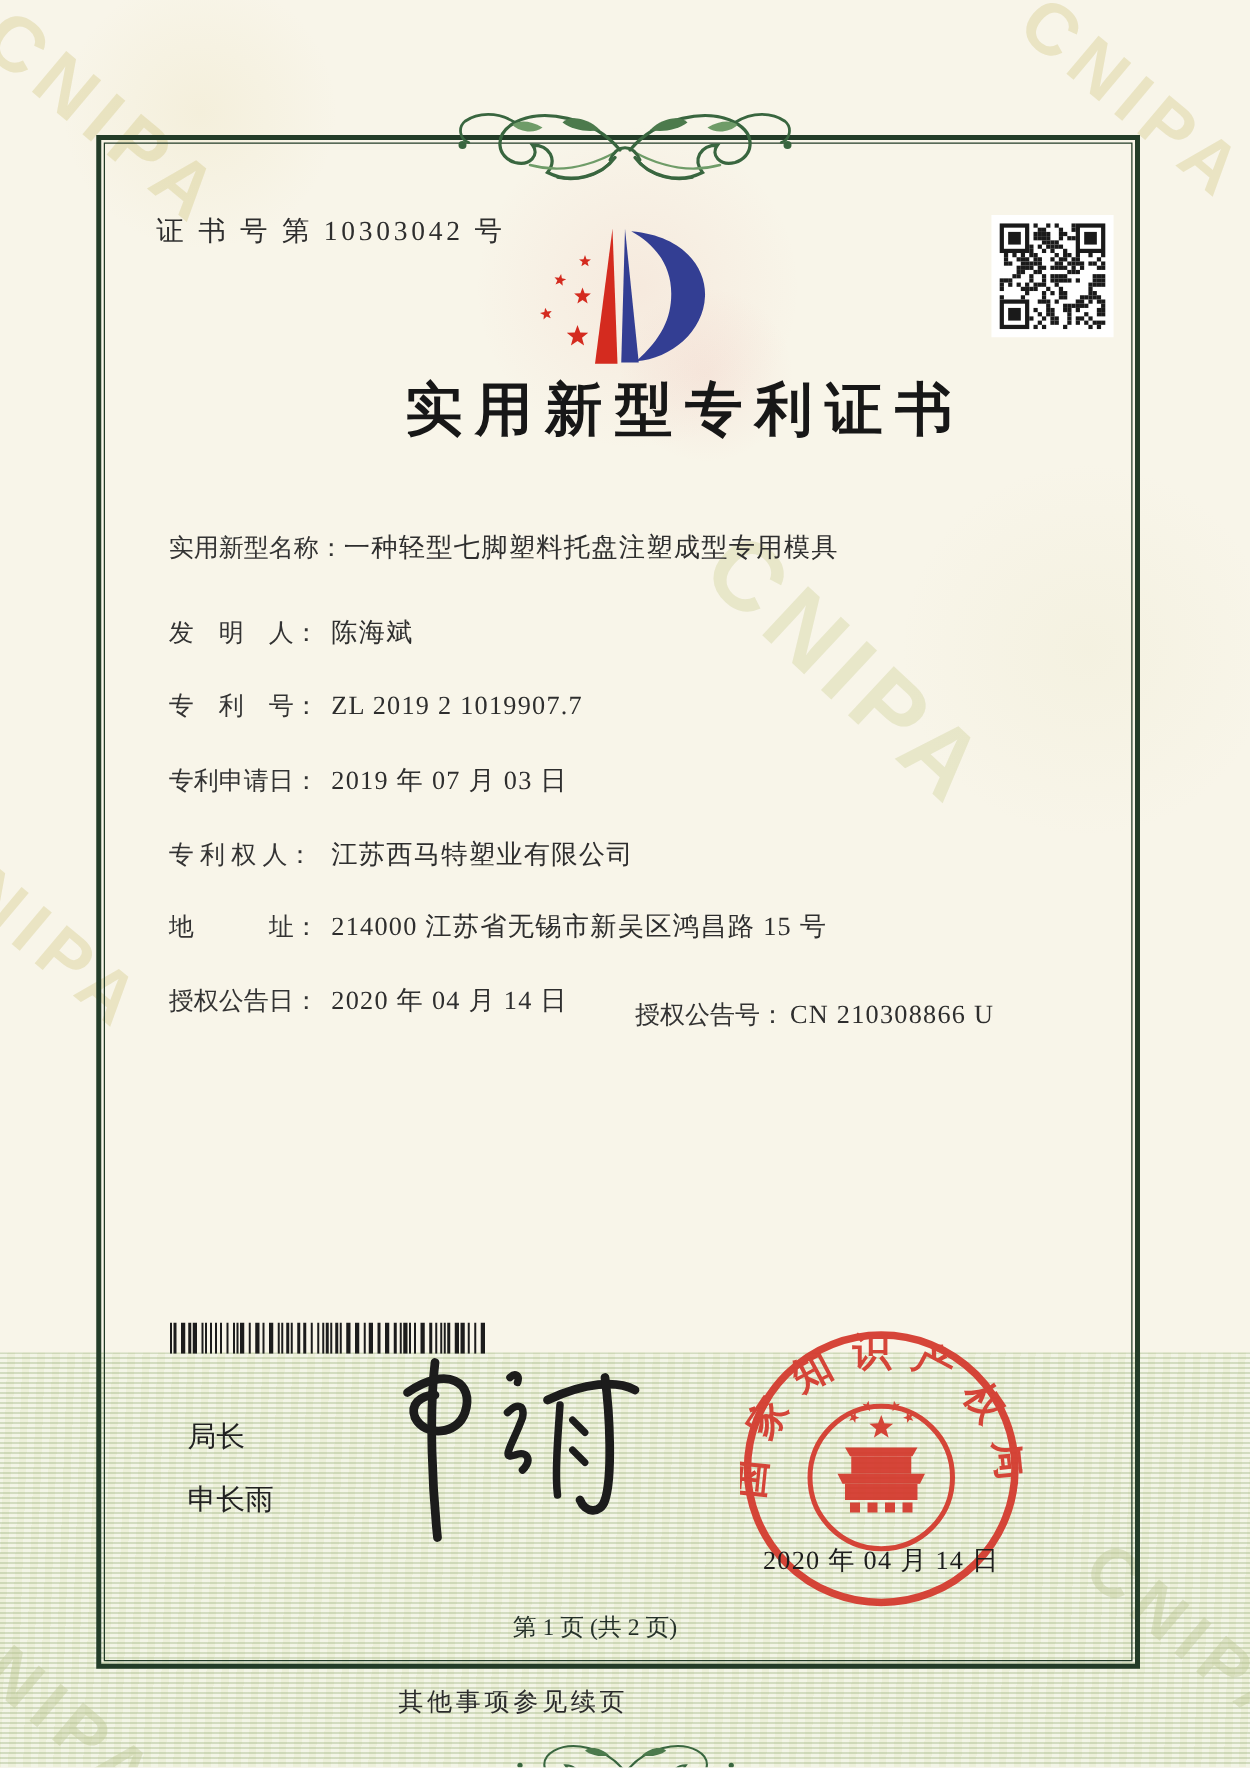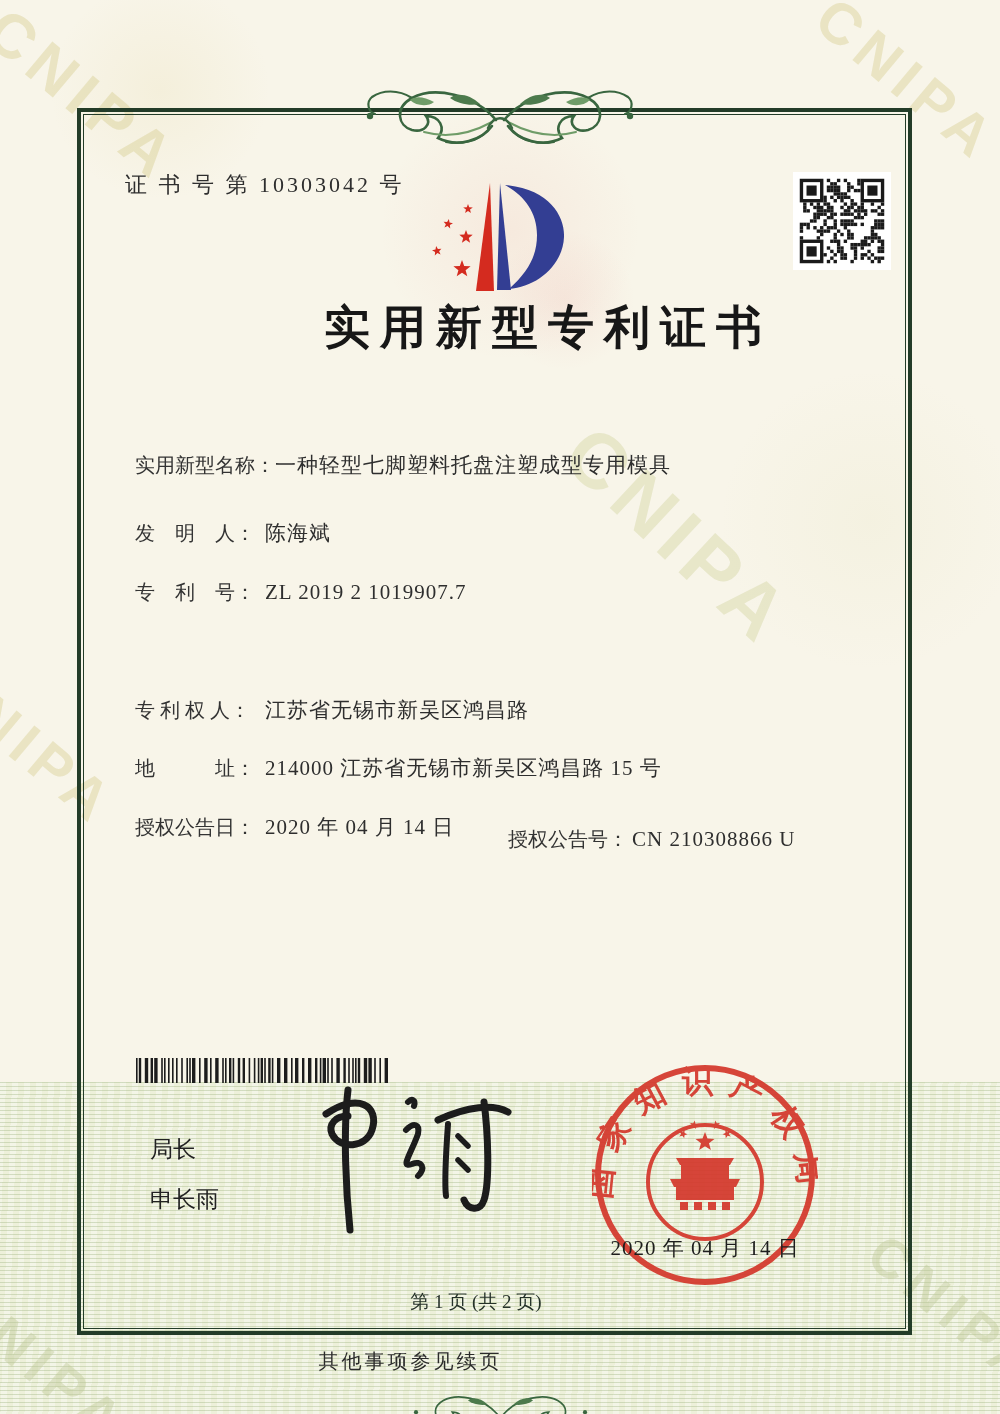--- a/index.html
+++ b/index.html
@@ -33,21 +33,21 @@
   .ornament-top{ position:absolute; left:330px; top:82px; z-index:2; }
   .ornament-bottom{ position:absolute; left:390px; top:1390px; z-index:2; }
   .cert-no{ position:absolute; left:125px; top:170px; z-index:2; font-size:22px; letter-spacing:3px; color:#2e2e2e; }
   .logo{ position:absolute; left:425px; top:165px; z-index:2; }
   .qr{ position:absolute; left:793px; top:172px; z-index:2; }
   .title{
     position:absolute; left:0; top:297px; width:1000px; z-index:2; text-align:center;
     font-size:46px; font-weight:700; letter-spacing:10px; color:#171717;padding-left:48px;
   }
   .row{ position:absolute; left:135px; z-index:2; white-space:nowrap; }
-  .row .lbl{ display:inline-block; min-width:130px; font-size:20px; color:#333;margin-top:28px; }
+  .row .lbl{ display:inline-block; min-width:130px; font-size:20px; color:#333; }
   .row .val{ font-size:21px; color:#2e2e2e; letter-spacing:1px;text-align:center; }
   .row .second{ position:absolute; left:373px; top:12px; white-space:nowrap; }
   .row .second .lbl{ min-width:0; margin-right:4px; }
   .paras{ position:absolute; left:135px; top:831px; width:737px; z-index:2; }
   .paras p{
     margin:0; font-size:20.5px; line-height:27.6px; text-align:justify;
     text-indent:2em; color:#2b2b2b;
   }
   .barcode{ position:absolute; left:136px; top:1058px; z-index:2; }
   .director-title{ position:absolute; left:150px; top:1134px; z-index:2; font-family:"Liberation Sans",sans-serif; font-size:23px; font-weight:500; color:#222;text-align:right; }
@@ -359,22 +359,25 @@
 
   <div class="row" style="top:424px">
     <span class="lbl">实用新型名称：</span><span class="val">一种轻型七脚塑料托盘注塑成型专用模具</span>
   </div>
   <div class="row" style="top:492px">
     <span class="lbl">发　明　人：</span><span class="val">陈海斌</span>
   </div>
   <div class="row" style="top:551px">
     <span class="lbl">专　利　号：</span><span class="val">ZL 2019 2 1019907.7</span>
   </div>
+  <div class="row" style="top:610px">
+    <span class="lbl">专利申请日：</span><span class="val">2019 年 07 月 03 日</span>
+  </div>
   <div class="row" style="top:669px">
-    <span class="lbl">专 利 权 人：</span><span class="val">江苏省无锡市新吴区鸿昌路</span>
+    <span class="lbl">专 利 权 人：</span><span class="val">江苏西马特塑业有限公司</span>
   </div>
   <div class="row" style="top:727px">
     <span class="lbl">地　　　址：</span><span class="val">214000 江苏省无锡市新吴区鸿昌路 15 号</span>
   </div>
   <div class="row" style="top:786px">
     <span class="lbl">授权公告日：</span><span class="val">2020 年 04 月 14 日</span>
     <span class="second">
       <span class="lbl">授权公告号：</span><span class="val">CN 210308866 U</span>
     </span>
   </div>

